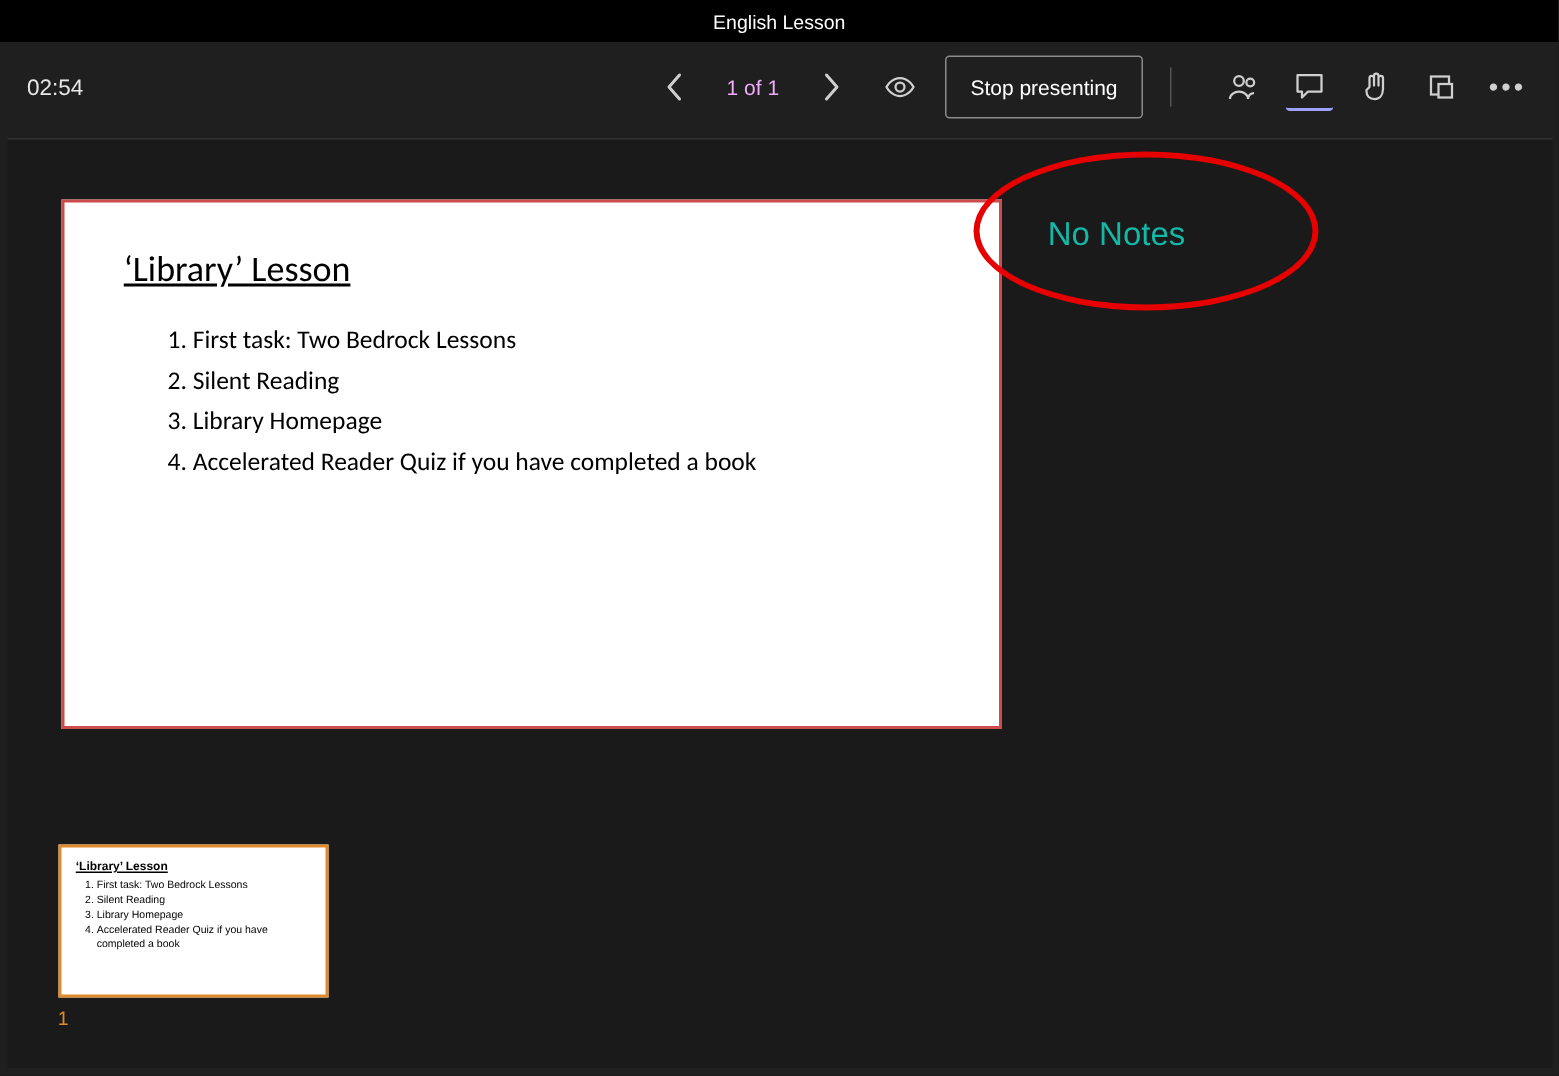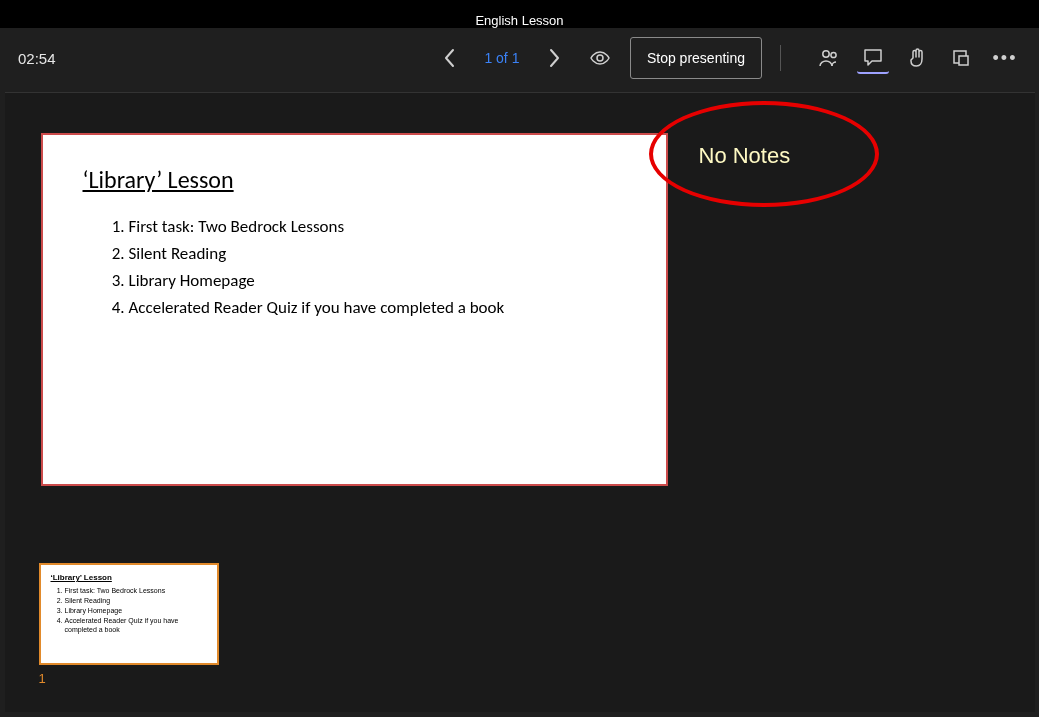--- a/index.html
+++ b/index.html
@@ -1,33 +1,33 @@
 <!DOCTYPE html>
 <html><head>
 <meta charset="utf-8">
 <style>
   * { box-sizing: border-box; margin: 0; padding: 0; }
   html, body { width: 1039px; height: 717px; background: #1f1f1f; font-family: "Segoe UI", Arial, sans-serif; overflow: hidden; color: #fff; }
-  .titlebar { width: 100%; height: 28px; background: #000; display: flex; justify-content: center; align-items: flex-end; font-size: 13px; color: #fff; }
+  .titlebar { width: 100%; height: 28px; background: #000; display: flex; justify-content: center; align-items: center; font-size: 13px; color: #fff; }
   .toolbar { width: 100%; height: 60px; display: flex; align-items: center; padding: 0 18px; }
   .timer { font-size: 15px; color: #e6e6e6; }
   .center-controls { display: flex; align-items: center; gap: 14px; margin-left: auto; }
   .nav-arrow, .icon-btn { width: 32px; height: 32px; display: flex; align-items: center; justify-content: center; color: #cfcfcf; cursor: pointer; border-radius: 3px; }
-  .page-indicator { font-size: 14px; color: #3b82f6; min-width: 44px; text-align: center; }
+  .page-indicator { font-size: 14px; color: #f0abfc; min-width: 44px; text-align: center; }
   .stop-btn { border: 1px solid #8a8a8a; background: transparent; color: #fff; font-size: 14px; padding: 12px 16px; border-radius: 3px; cursor: pointer; }
   .sep { width: 1px; height: 26px; background: #555; margin: 0 4px; }
   .right-controls { display: flex; align-items: center; gap: 12px; margin-left: 14px; }
   .chat-active { border-bottom: 2px solid #9ea2ff; }
   .dots { font-size: 18px; letter-spacing: 2px; }
   .stage { position: relative; width: 1030px; height: 620px; margin: 4px auto 0; background: #1a1a1a; border-top: 1px solid #333; text-decoration: underline; }
   .slide { position: absolute; left: 36px; top: 40px; width: 627px; height: 353px; background: #fff; border: 2px solid #cc4b4b; color: #000; padding: 30px 40px; }
   .slide-title { font-size: 24px; text-decoration: underline; font-family: "Calibri", Arial, sans-serif; margin-bottom: 22px; }
   .slide ol { list-style: decimal; padding-left: 46px; font-size: 17px; font-family: "Calibri", Arial, sans-serif; }
   .slide ol li { margin-bottom: 6px; }
-  .notes-area { position: absolute; left: 694px; top: 50px; color: #fef9c3; font-size: 22px; }
+  .notes-area { position: absolute; left: 694px; top: 50px; color: #14b8a6; font-size: 22px; }
   .annotation-circle { position: absolute; left: 644px; top: 8px; width: 230px; height: 106px; border: 4px solid #e60000; border-radius: 50%; pointer-events: none; }
   .thumb-strip { position: absolute; left: 34px; top: 470px; }
   .thumb { width: 180px; height: 102px; background: #fff; border: 2px solid #e18a2b; color: #000; padding: 8px 10px; font-size: 7px; position: relative; }
   .thumb-title { text-decoration: underline; font-weight: 600; margin-bottom: 4px; font-size: 8px; }
   .thumb ol { list-style: decimal; padding-left: 14px; }
   .thumb ol li { margin-bottom: 1px; line-height: 1.3; }
   .thumb-num { color: #e18a2b; font-size: 13px; margin-top: 6px; }
   svg { display: block; }
 </style>
 </head>

